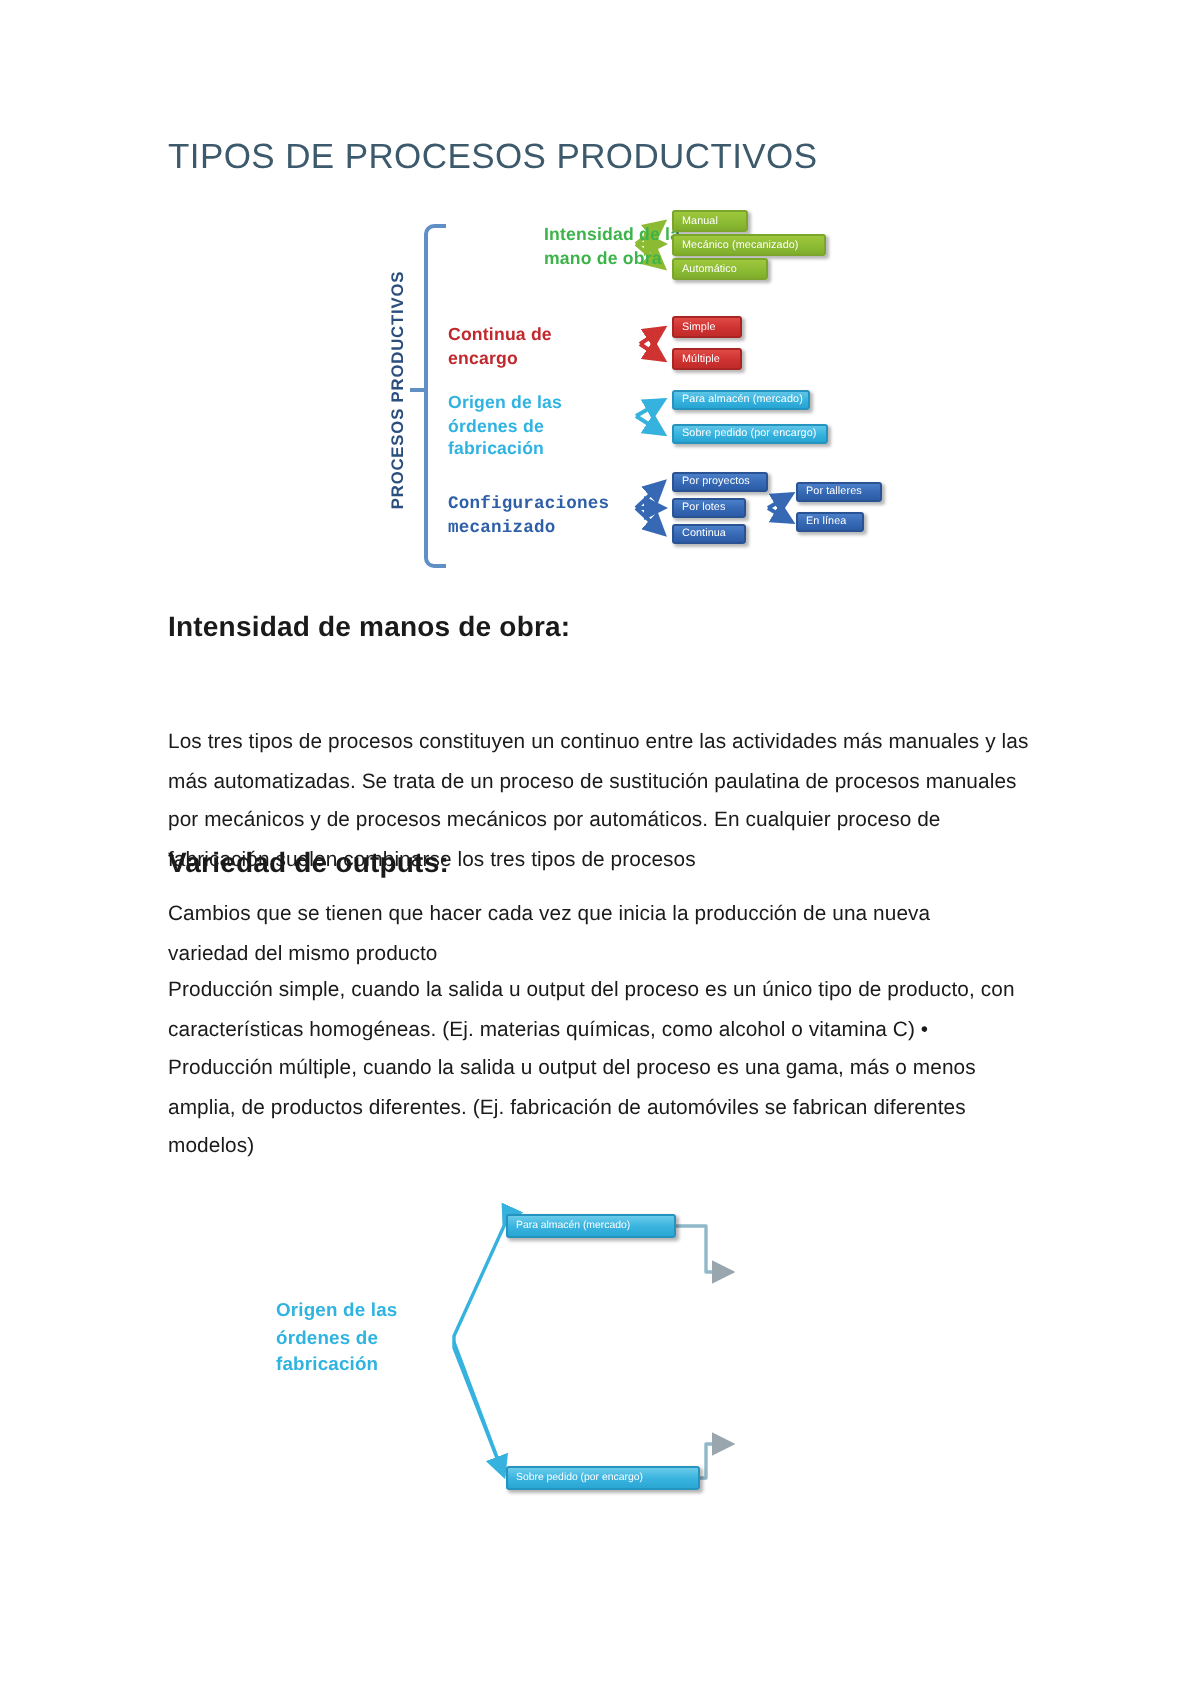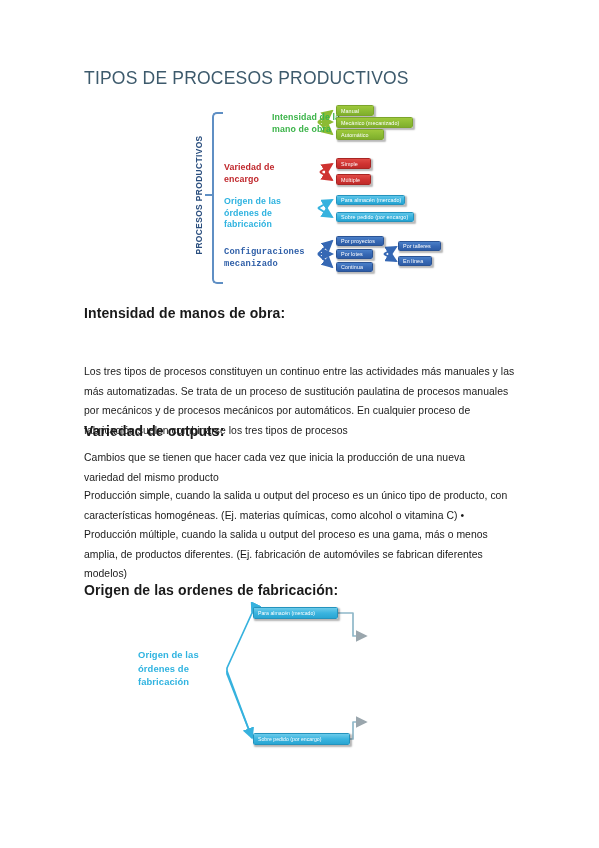--- a/index.html
+++ b/index.html
@@ -125,21 +125,21 @@
     </div>
     <div class="bracket"></div>
     <div class="bracket-tick"></div>
 
     <div class="cat green" style="left:34px;top:12px;">
       <div>Intensidad de la</div>
       <div>mano de obra</div>
     </div>
 
     <div class="cat red" style="left:34px;top:62px;">
-      <div>Variedad de</div>
+      <div>Continua de</div>
       <div>encargo</div>
     </div>
 
     <div class="cat cyan" style="left:34px;top:96px;">
       <div>Origen de las</div>
       <div>órdenes de</div>
       <div>fabricación</div>
     </div>
 
     <div class="cat blue" style="left:34px;top:147px;">
@@ -165,21 +165,20 @@
     <div class="node blue" style="left:208px;top:156px;width:34px;height:10px;">En línea</div>
   </div>
 
   <div class="h-sub" style="left:84px;top:305px;">Intensidad de manos de obra:</div>
   <div class="para" style="left:84px;top:350px;width:432px;margin-top:12px;">Los tres tipos de procesos constituyen un continuo entre las actividades más manuales y las más automatizadas. Se trata de un proceso de sustitución paulatina de procesos manuales por mecánicos y de procesos mecánicos por automáticos. En cualquier proceso de fabricación suelen combinarse los tres tipos de procesos</div>
 
   <div class="h-sub" style="left:84px;top:423px;">Variedad de outputs:</div>
   <div class="para" style="left:84px;top:448px;width:420px;">Cambios que se tienen que hacer cada vez que inicia la producción de una nueva variedad del mismo producto</div>
   <div class="para" style="left:84px;top:486px;width:432px;">Producción simple, cuando la salida u output del proceso es un único tipo de producto, con características homogéneas. (Ej. materias químicas, como alcohol o vitamina C) • Producción múltiple, cuando la salida u output del proceso es una gama, más o menos amplia, de productos diferentes. (Ej. fabricación de automóviles se fabrican diferentes modelos)</div>
 
-  <div class="h-sub" style="left:84px;top:582px;">Origen de las ordenes de fabricación:</div>
 
   <div class="diagram-bottom">
 
     <svg class="arrows2" viewBox="0 0 400 172">
       <defs>
         <marker id="ah2" markerWidth="7" markerHeight="7" refX="6" refY="3.5" orient="auto">
           <path d="M0,0 L7,3.5 L0,7 z" fill="#36b2de"></path>
         </marker>
         <marker id="ah2g" markerWidth="7" markerHeight="7" refX="6" refY="3.5" orient="auto">
           <path d="M0,0 L7,3.5 L0,7 z" fill="#9aa6ad"></path>

